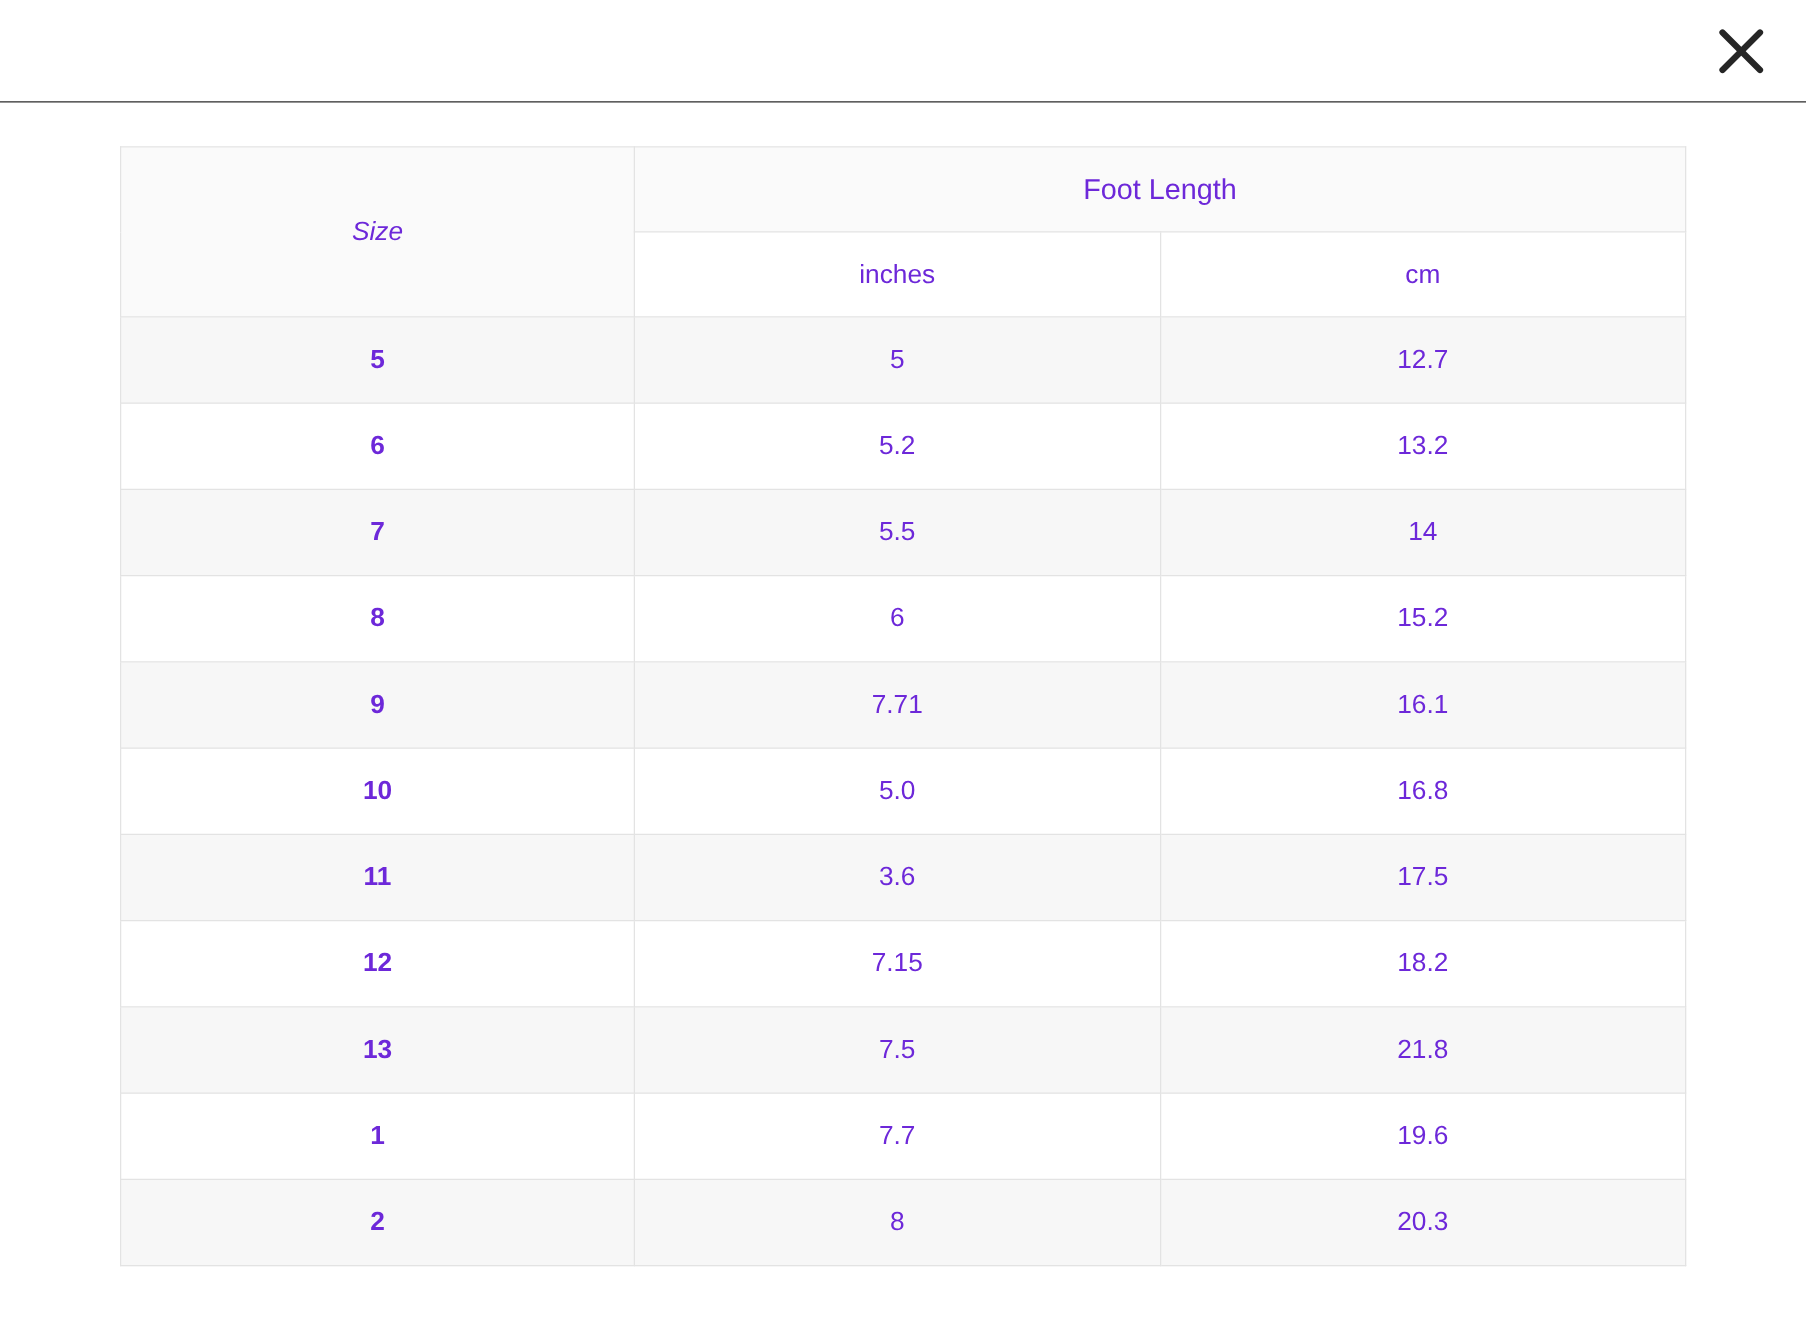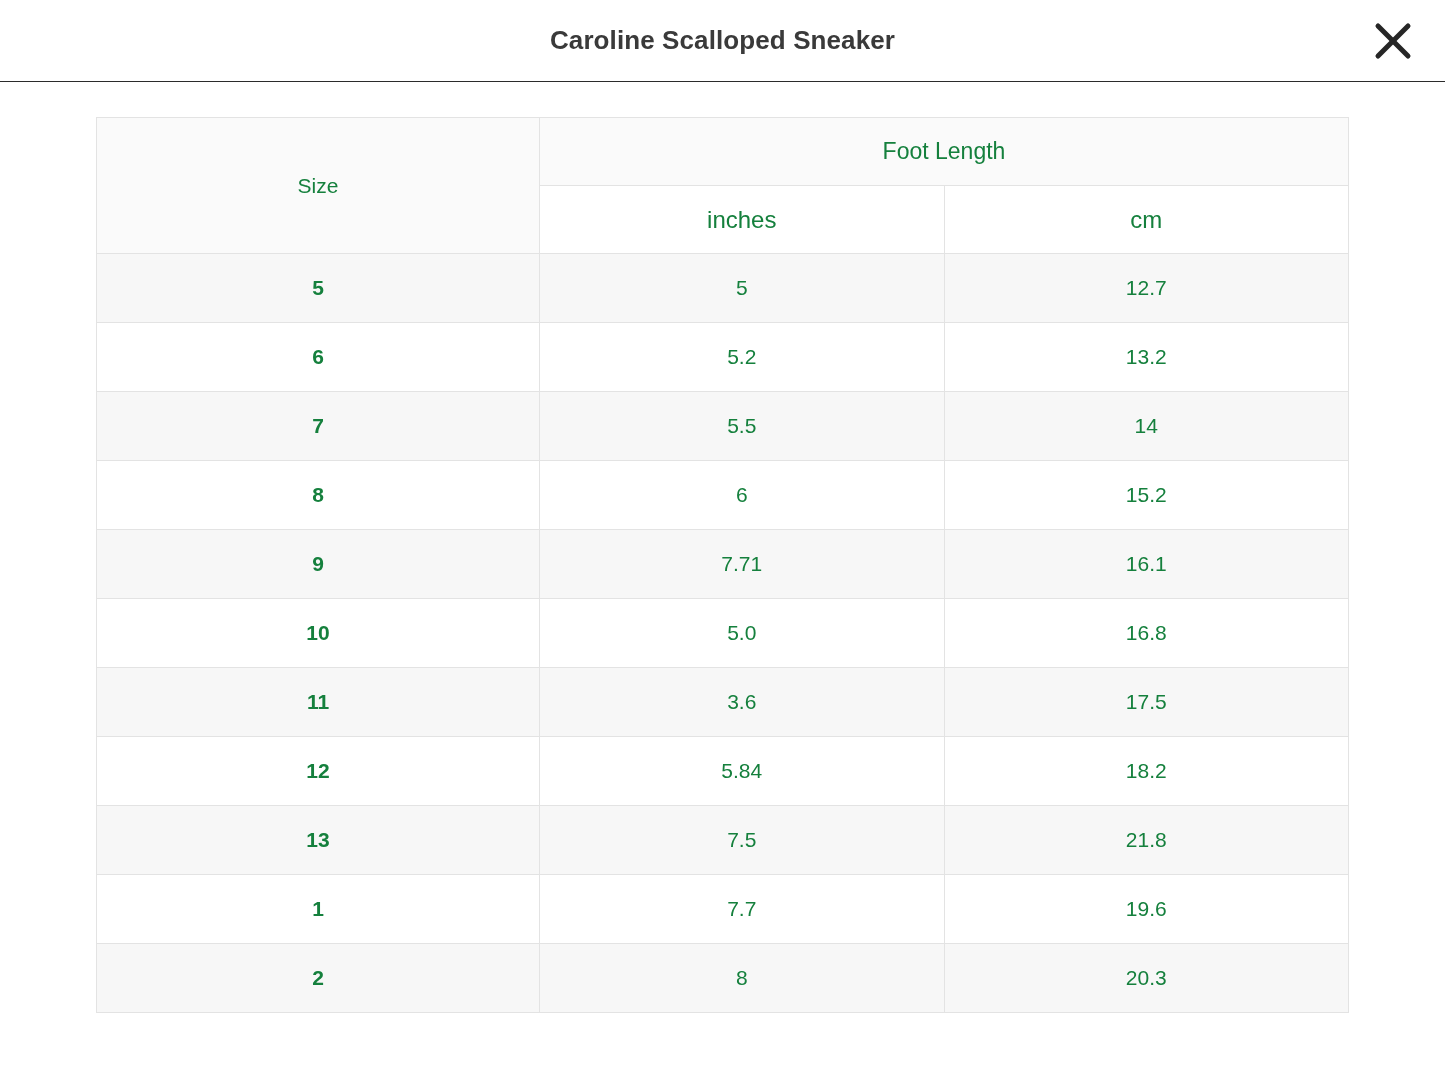--- a/index.html
+++ b/index.html
@@ -70,62 +70,62 @@
     width: 1253px;
     border-collapse: collapse;
     table-layout: fixed;
     font-size: 21px;
   }
 
   table.size-chart th,
   table.size-chart td {
     border: 1px solid #e3e3e3;
     text-align: center;
-    color: #15803d;
+    color: #6d28d9;
     font-weight: normal;
     box-sizing: border-box;
   }
 
   th.size-head {
-    width: 443px;
+    width: 411px;
     font-weight: bold;
     font-size: 21px;
     background: #fafafa;
     vertical-align: middle;
+    font-style: italic;
   }
 
   th.group-head {
     height: 68px;
     font-weight: bold;
     font-size: 23px;
     background: #fafafa;
   }
 
   th.unit-head {
     height: 68px;
-    font-size: 24px;
+    font-size: 21px;
     font-weight: normal;
     background: #ffffff;
   }
 
   tbody tr { height: 69px; }
   tbody tr.odd td { background: #f7f7f7; }
   tbody tr.even td { background: #ffffff; }
   tbody td.size-cell {
     font-weight: bold;
     background: #ffffff;
   }
 </style>
 </head>
 <body>
 
 <div class="modal">
 
   <div class="modal-header">
-    <div class="modal-title">Caroline Scalloped Sneaker</div>
     <button class="close-button" aria-label="Close">
       <svg width="42" height="42" viewBox="0 0 42 42">
         <line x1="6" y1="6" x2="36" y2="36" stroke="#262626" stroke-width="5" stroke-linecap="round"></line>
         <line x1="36" y1="6" x2="6" y2="36" stroke="#262626" stroke-width="5" stroke-linecap="round"></line>
       </svg>
     </button>
   </div>
 
   <div class="modal-body">
     <table class="size-chart">
@@ -170,21 +170,21 @@
             <td>5.0</td>
             <td>16.8</td>
           </tr>
           <tr class="odd">
             <td class="size-cell">11</td>
             <td>3.6</td>
             <td>17.5</td>
           </tr>
           <tr class="even">
             <td class="size-cell">12</td>
-            <td>5.84</td>
+            <td>7.15</td>
             <td>18.2</td>
           </tr>
           <tr class="odd">
             <td class="size-cell">13</td>
             <td>7.5</td>
             <td>21.8</td>
           </tr>
           <tr class="even">
             <td class="size-cell">1</td>
             <td>7.7</td>

